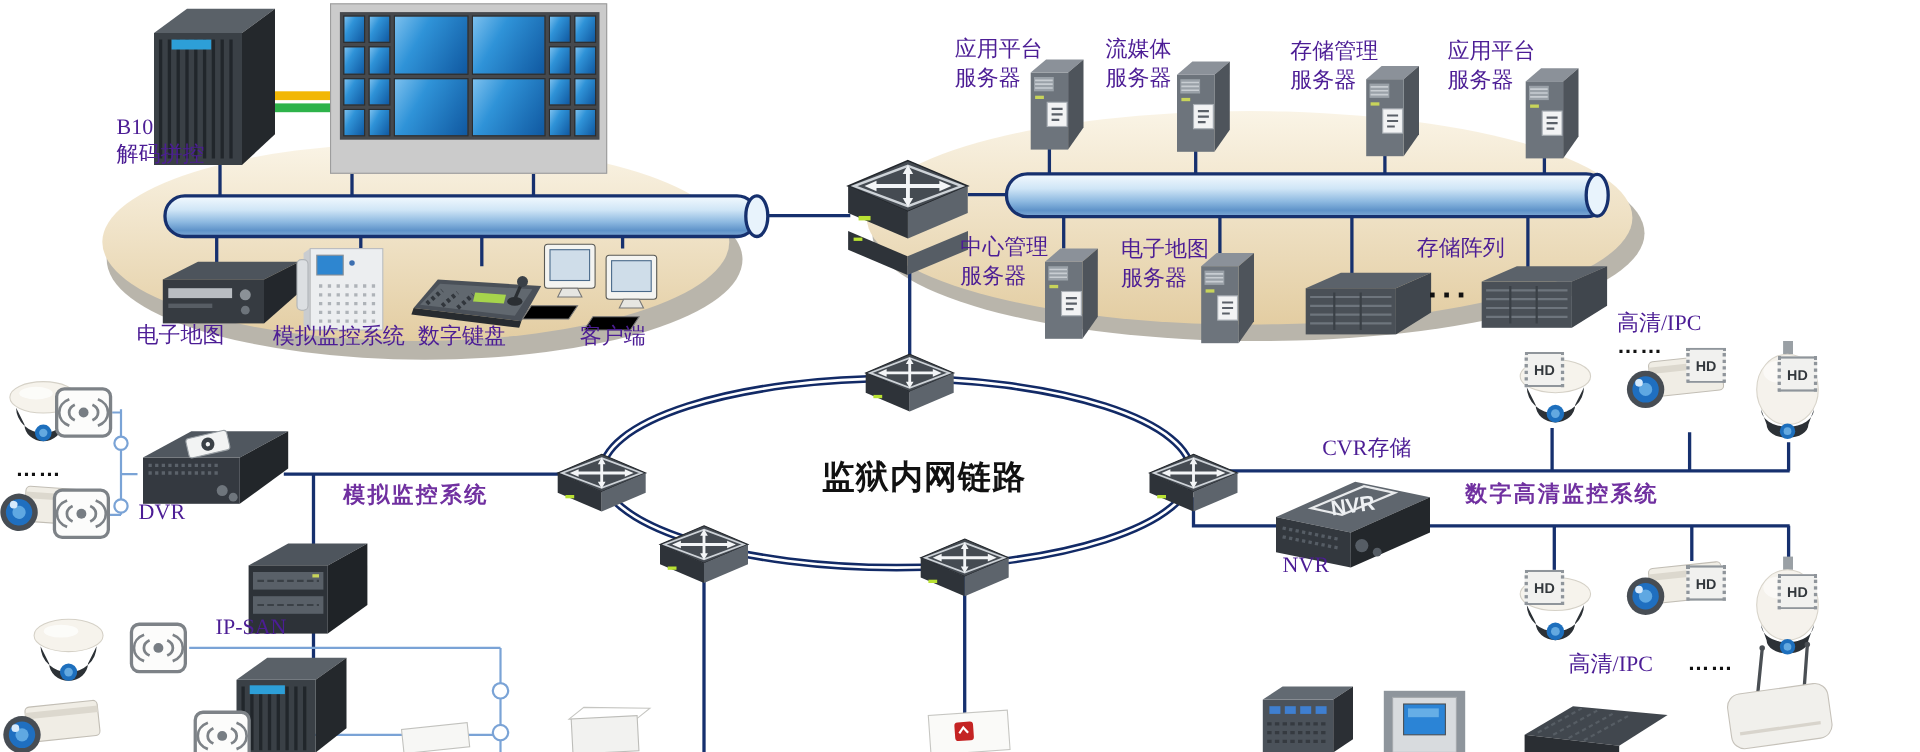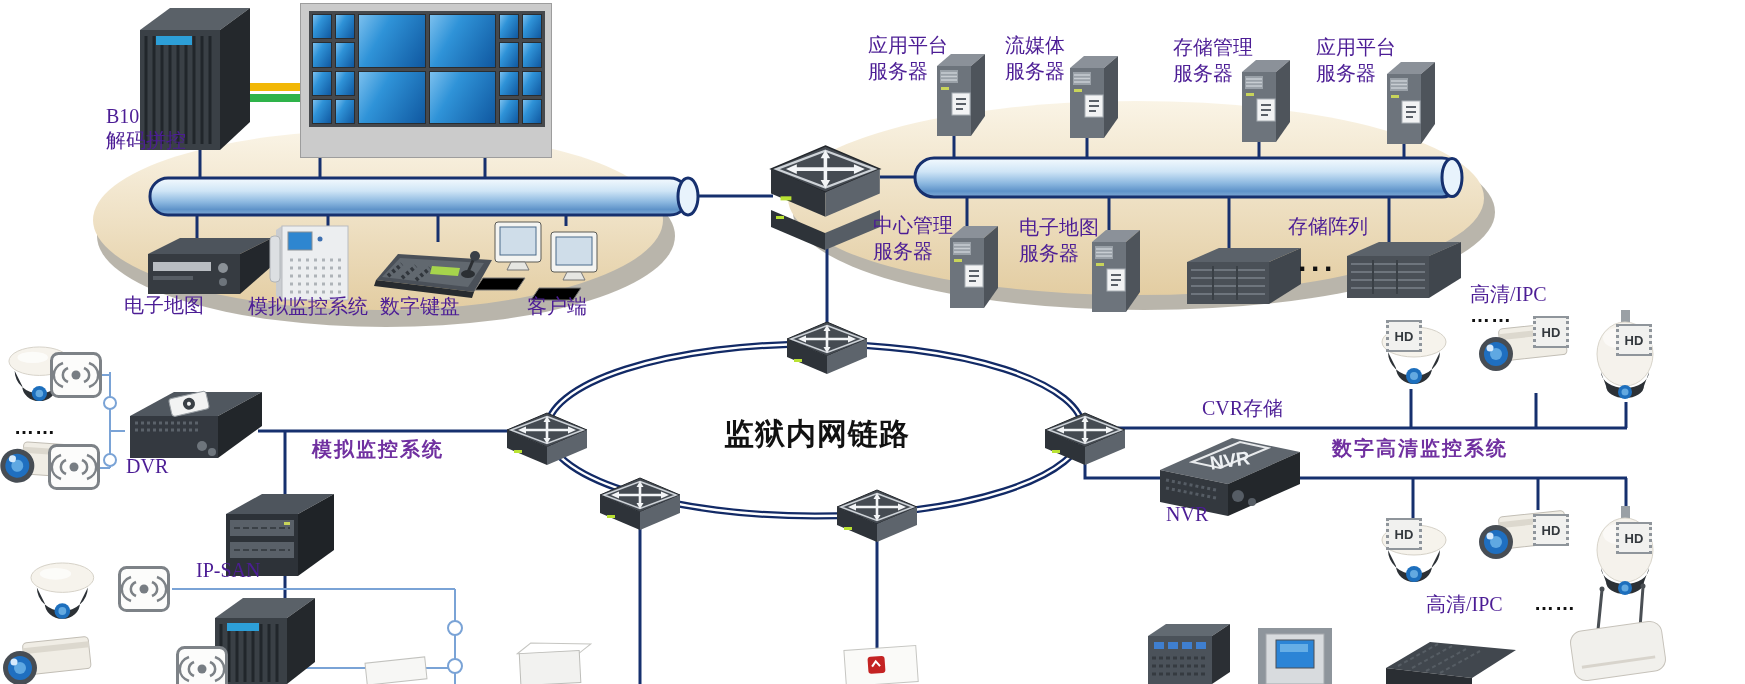--- a/index.html
+++ b/index.html
@@ -6,21 +6,21 @@
   #stage{position:relative;width:1745px;height:684px;overflow:hidden;
          font-family:"Liberation Sans",sans-serif;background:#ffffff;}
   #scene{position:absolute;left:0;top:0;z-index:1;}
   .lab{position:absolute;z-index:3;font-family:Liberation Serif, serif;
        font-size:20px;color:#4c1d95;white-space:nowrap;line-height:25px;}
   .two{line-height:26px;}
   .bus-label{position:absolute;z-index:3;text-align:center;font-weight:bold;
        font-size:21px;color:#0f8c8c;letter-spacing:1px;white-space:nowrap;
        font-family:"Liberation Sans",sans-serif;}
   .ring-label{position:absolute;z-index:3;font-weight:bold;font-size:30px;color:#111;
-       text-align:left;font-family:"Liberation Sans",sans-serif;letter-spacing:1px;}
+       text-align:center;font-family:"Liberation Sans",sans-serif;letter-spacing:1px;}
   .purple{position:absolute;z-index:3;font-weight:bold;font-size:20px;color:#7030a0;
        letter-spacing:2px;white-space:nowrap;font-family:"Liberation Serif",serif;}
   .dots{position:absolute;z-index:3;font-weight:bold;font-size:20px;color:#111;
        letter-spacing:1px;white-space:nowrap;}
   .bigdots{position:absolute;z-index:3;font-weight:bold;font-size:30px;color:#111;
        letter-spacing:3px;}
   .hd-badge{position:absolute;z-index:4;width:30px;height:28px;background:#f1f1ef;
        border-top:2px solid #8f959b;border-bottom:2px solid #8f959b;
        border-left:3px dotted #8f959b;border-right:3px dotted #8f959b;
        display:flex;align-items:center;justify-content:center;

